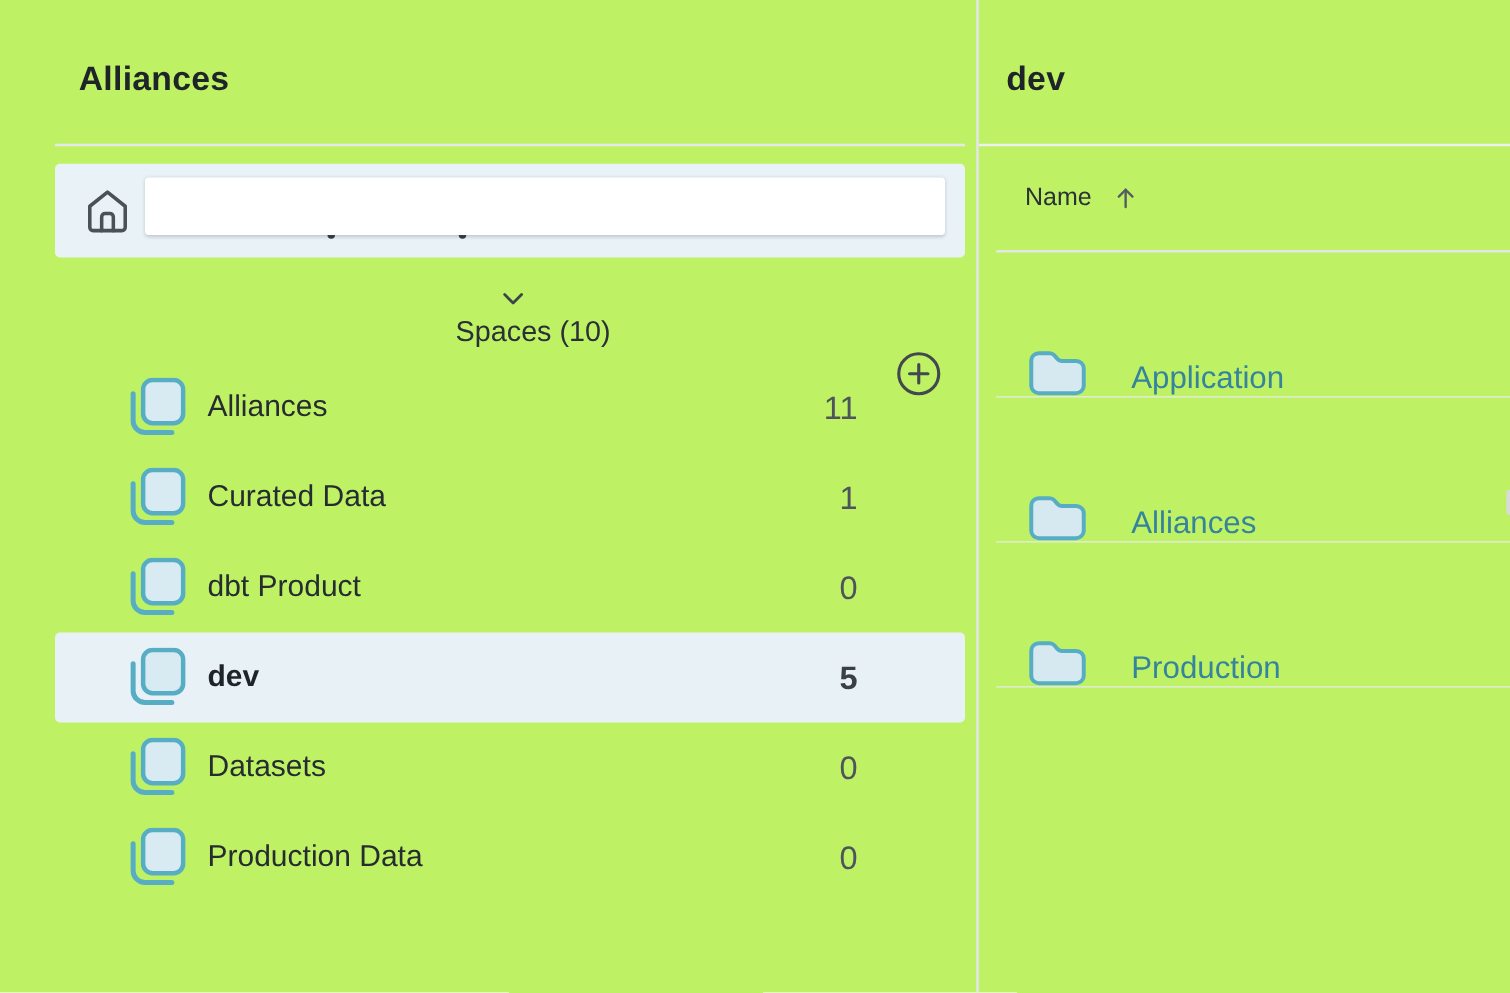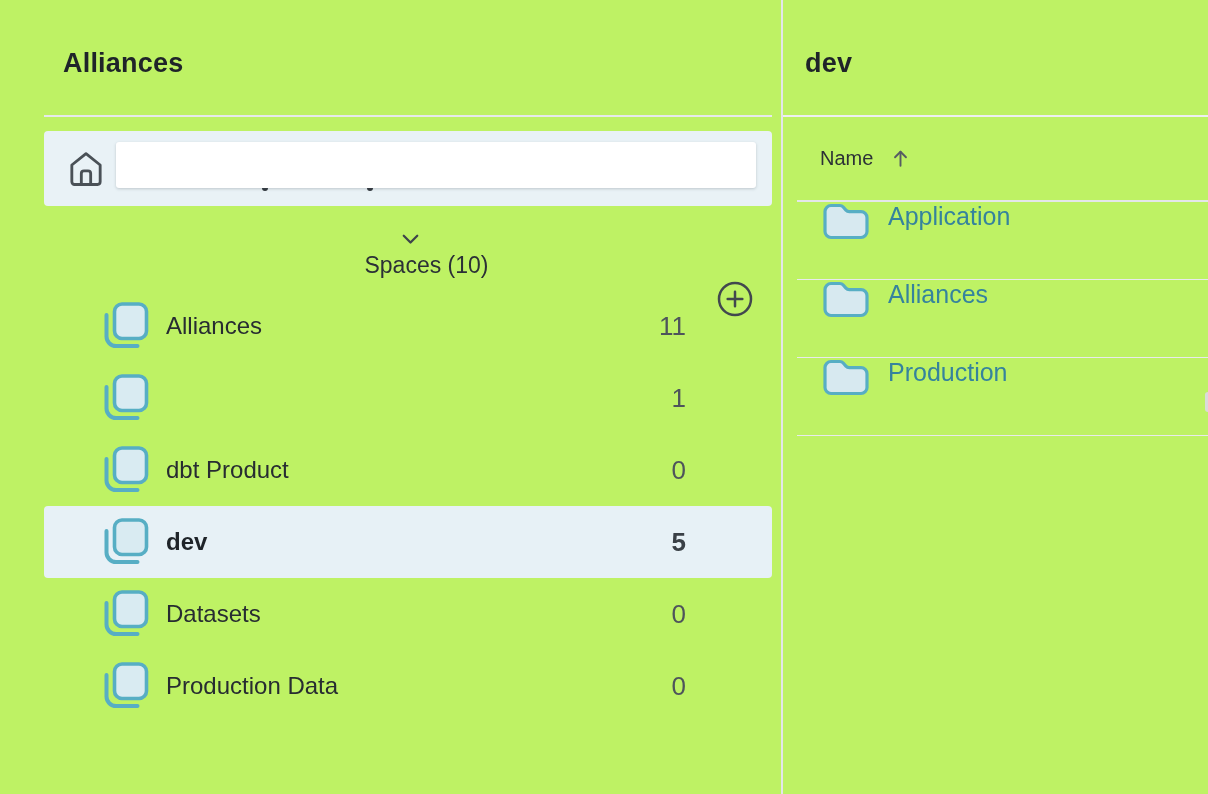--- a/index.html
+++ b/index.html
@@ -118,25 +118,26 @@
     padding-left:23px;
     border-bottom:2px solid #e4e7e9;
     cursor:pointer;
   }
   .col-name {
     font-size:20px; font-weight:500; color:#2c3136;
   }
   .sort-asc-icon { margin-left:16px; }
 
   .folder-row {
-    height:78px;
-    display:flex; align-items:flex-start;
+    height:116px;
+    display:flex; align-items:flex-end;
     padding-left:26px;
     border-bottom:1.5px solid #e8eaec;
     cursor:pointer;
+    gap:17px;
   }
   .folder-icon { flex:0 0 auto; }
   .folder-link {
     margin-left:19px;
     font-size:25px; font-weight:500;
     color:#35839d; text-decoration:none;
     white-space:nowrap;
   }
   .edge-sliver {
     position:absolute; right:0; top:392px;
@@ -187,20 +188,21 @@
         </svg>
         <span class="space-label">Alliances</span>
         <span class="space-count">11</span>
       </div>
 
       <div class="space-row">
         <svg class="space-icon" width="46" height="48" viewBox="0 0 46 48" fill="none">
           <path d="M3.5 13 v21.5 a9.5 9.5 0 0 0 9.5 9.5 H34.5" stroke="#57aec4" stroke-width="4" stroke-linecap="round"></path>
           <rect x="11.5" y="2" width="32" height="34.5" rx="7.5" fill="#d9ebf2" stroke="#57aec4" stroke-width="3.6"></rect>
         </svg>
+        <span class="space-label">Curated Data</span>
         <span class="space-count">1</span>
       </div>
 
       <div class="space-row">
         <svg class="space-icon" width="46" height="48" viewBox="0 0 46 48" fill="none">
           <path d="M3.5 13 v21.5 a9.5 9.5 0 0 0 9.5 9.5 H34.5" stroke="#57aec4" stroke-width="4" stroke-linecap="round"></path>
           <rect x="11.5" y="2" width="32" height="34.5" rx="7.5" fill="#d9ebf2" stroke="#57aec4" stroke-width="3.6"></rect>
         </svg>
         <span class="space-label">dbt Product</span>
         <span class="space-count">0</span>

